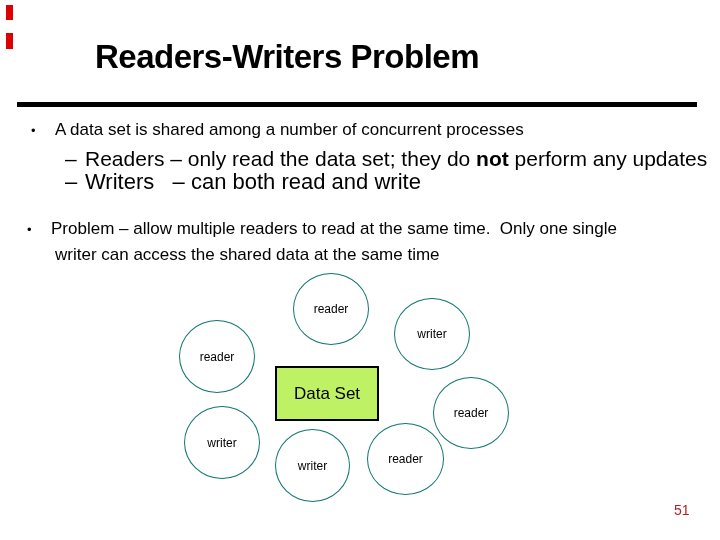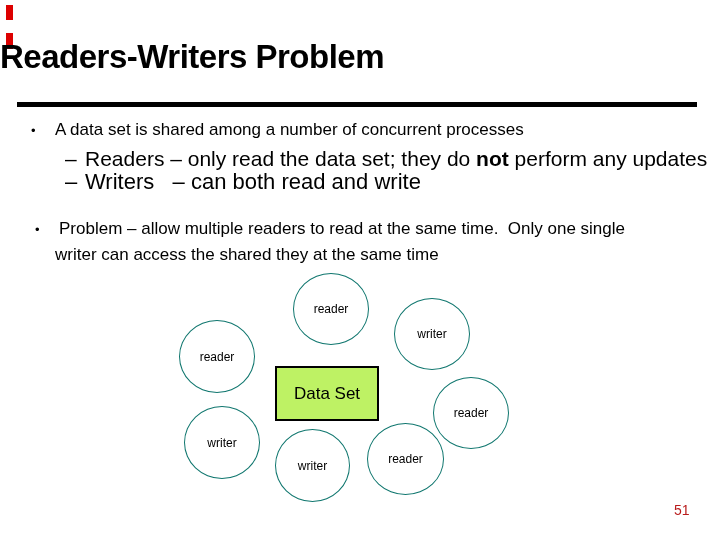--- a/index.html
+++ b/index.html
@@ -8,33 +8,33 @@
     font-family:"Liberation Sans",sans-serif;color:#000;
   }
 
   
   .red-mark{position:absolute;left:6px;width:7px;background:#dd0000;}
   .red-mark.m1{top:5px;height:15px;}
   .red-mark.m2{top:33px;height:16px;}
 
   
   .title{
-    position:absolute;top:40px;left:0;width:574px;text-align:left;
+    position:absolute;top:40px;left:0;width:574px;text-align:center;
     font-size:33px;font-weight:bold;letter-spacing:-0.5px;line-height:34px;white-space:nowrap;
   }
 
   
   .rule{position:absolute;left:17px;top:102px;width:680px;height:5px;background:#000;}
 
   
   .line{position:absolute;font-size:17px;line-height:22px;white-space:pre;margin-left:7px;}
   .l-b1{left:24px;top:119px;}
   .l-s1{left:58px;top:148px;font-size:21px;}
   .l-s2{left:58px;top:171px;font-size:22px;}
-  .l-b2a{left:28px;top:218px;}
+  .l-b2a{left:20px;top:218px;}
   .l-b2b{left:48px;top:244px;}
   .bullet{display:inline-block;width:24px;font-size:13px;vertical-align:baseline;}
   .dash{display:inline-block;width:20px;}
   .bold{font-weight:bold;}
 
   
   .node{
     position:absolute;border:1px solid #0f766e;border-radius:50%;
     display:flex;align-items:center;justify-content:center;
     font-size:12px;background:transparent;white-space:nowrap;
@@ -66,21 +66,21 @@
 <div class="rule"></div>
 
 <div class="line l-b1"><span class="bullet">•</span><span>A data set is shared among a number of concurrent processes</span></div>
 
 <div class="line l-s1"><span class="dash">–</span><span>Readers – only read the data set; they do </span><span class="bold">not</span><span> perform any updates</span></div>
 
 <div class="line l-s2"><span class="dash">–</span><span>Writers   – can both read and write</span></div>
 
 <div class="line l-b2a"><span class="bullet">•</span><span>Problem – allow multiple readers to read at the same time.  Only one single</span></div>
 
-<div class="line l-b2b"><span>writer can access the shared they at the same time</span></div>
+<div class="line l-b2b"><span>writer can access the shared data at the same time</span></div>
 
 <div class="node n-reader-top">reader</div>
 <div class="node n-writer-tr">writer</div>
 <div class="node n-reader-left">reader</div>
 <div class="node n-reader-right">reader</div>
 <div class="node n-writer-bl">writer</div>
 <div class="node n-writer-bc">writer</div>
 <div class="node n-reader-br">reader</div>
 
 <div class="data-set-box">Data Set</div>

